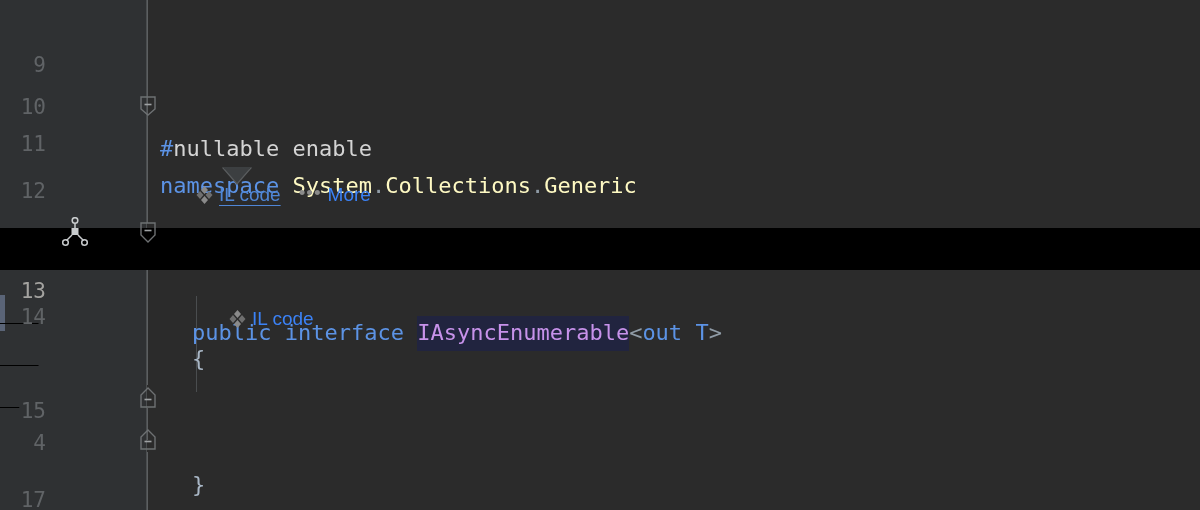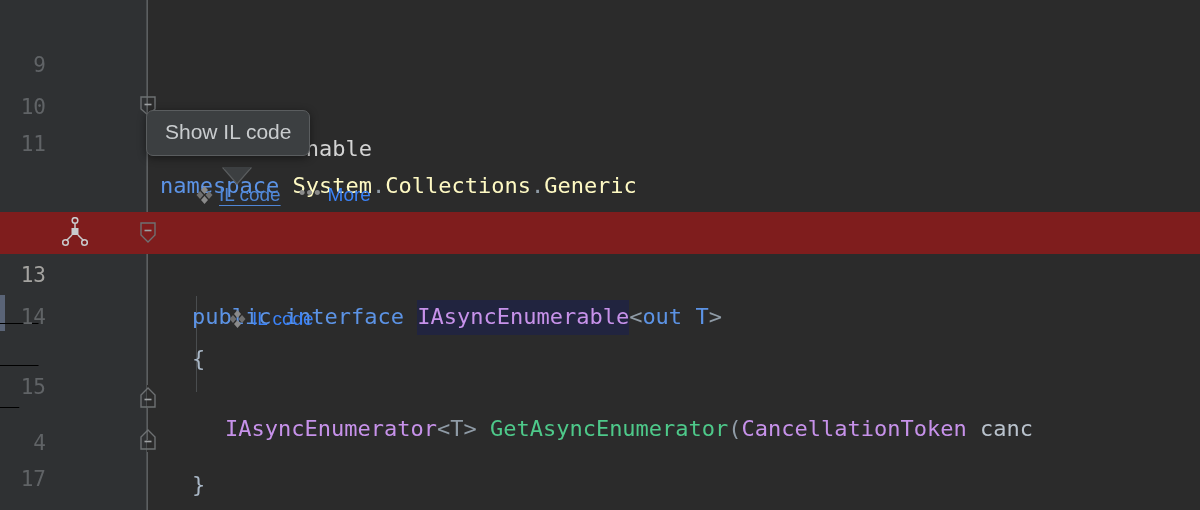--- a/index.html
+++ b/index.html
@@ -45,21 +45,22 @@
   
   .row {
     position: absolute;
     left: 0;
     width: 1200px;
     height: 42px;
     line-height: 42px;
     white-space: pre;
   }
   .row.current {
-    background: #7f1d1d;
+    background: #000000;
+    margin-top: 16px;
   }
 
   .lineno {
     position: absolute;
     left: 0;
     width: 46px;
     text-align: right;
     color: #606366;
     font-size: 21px;
     font-family: "DejaVu Sans Mono", monospace;
@@ -204,35 +205,36 @@
     <span class="code"><span class="kw">namespace </span><span class="ns">System</span><span class="punct">.</span><span class="ns">Collections</span><span class="punct">.</span><span class="ns">Generic</span></span>
   </div>
 
   <div class="fold" style="left:137px;top:95px;">
     <svg width="22" height="22" viewBox="0 0 22 22">
       <path d="M4 2 H18 V14 L11 20 L4 14 Z" fill="none" stroke="#6e7173" stroke-width="1.4"></path>
       <line x1="7.5" y1="9.5" x2="14.5" y2="9.5" stroke="#9ea1a3" stroke-width="1.6"></line>
     </svg>
   </div>
 
+  <div class="row" style="top:128px;">
+    <span class="lineno">12</span>
+    <span class="code"></span>
+  </div>
 
   <div class="codelens" style="left:195px;top:178px;">
     <span class="cl-diamond">
       <svg width="19" height="19" viewBox="0 0 19 19">
         <path d="M9.5 1 L13 5 L9.5 9 L6 5 Z" fill="#8a8a8a"></path>
         <path d="M5 6 L8.5 10 L5 14 L1.5 10 Z" fill="#6f6f6f"></path>
         <path d="M14 6 L17.5 10 L14 14 L10.5 10 Z" fill="#6f6f6f"></path>
         <path d="M9.5 11 L13 15 L9.5 19 L6 15 Z" fill="#8a8a8a"></path>
       </svg>
     </span><span class="cl-link">IL code</span><span class="cl-dots">•••</span><span class="cl-plain">More</span>
   </div>
 
-  <div class="tooltip" style="left:146px;top:110px;">
-    <span>Show IL code</span>
-  </div>
   <div class="tooltip-arrow" style="left:222px;top:167px;">
     <svg width="30" height="20" viewBox="0 0 30 20">
       <path d="M1 1 L29 1 L15 17 Z" fill="#3c3f41" stroke="#5a5d5f" stroke-width="1.2"></path>
       <line x1="2" y1="1" x2="28" y2="1" stroke="#3c3f41" stroke-width="2.2"></line>
     </svg>
   </div>
 
   <div class="row current" style="top:212px;">
     <span class="lineno active">13</span>
     <span class="code" style="left:192px;"><span class="kw">public</span><span class="plain"> </span><span class="kw">interface</span><span class="plain"> </span><span class="caret"></span><span class="sel"><span class="type">IAsyncEnumerable</span></span><span class="punct">&lt;</span><span class="kw">out</span><span class="plain"> </span><span class="kw">T</span><span class="punct">&gt;</span></span>
@@ -266,37 +268,36 @@
     <span class="cl-diamond">
       <svg width="19" height="19" viewBox="0 0 19 19">
         <path d="M9.5 1 L13 5 L9.5 9 L6 5 Z" fill="#8a8a8a"></path>
         <path d="M5 6 L8.5 10 L5 14 L1.5 10 Z" fill="#6f6f6f"></path>
         <path d="M14 6 L17.5 10 L14 14 L10.5 10 Z" fill="#6f6f6f"></path>
         <path d="M9.5 11 L13 15 L9.5 19 L6 15 Z" fill="#8a8a8a"></path>
       </svg>
     </span><span class="cl-plain">IL code</span>
   </div>
 
-  <div class="row" style="top:324px;">
+  <div class="row" style="top:348px;">
     <span class="lineno">15</span>
-    <span class="code" style="left:225px;"><span class="type">IAsyncEnumerator</span><span class="punct">&lt;T&gt;</span><span class="plain"> </span><span class="method">GetAsyncEnumerator</span><span class="punct">(</span><span class="type">CancellationToken</span><span class="param"> canc</span></span>
   </div>
 
   <div class="row" style="top:380px;">
     <span class="lineno">4</span>
     <span class="code brace" style="left:192px;">}</span>
   </div>
   <div class="fold" style="left:137px;top:387px;">
     <svg width="22" height="24" viewBox="0 0 22 24">
       <path d="M11 1 L18 8 V20 H4 V8 Z" fill="none" stroke="#6e7173" stroke-width="1.4"></path>
       <line x1="7.5" y1="12.5" x2="14.5" y2="12.5" stroke="#9ea1a3" stroke-width="1.6"></line>
     </svg>
   </div>
 
-  <div class="row" style="top:416px;">
+  <div class="row" style="top:437px;">
     <span class="lineno">17</span>
     <span class="code brace" style="left:160px;">}</span>
   </div>
   <div class="fold" style="left:137px;top:429px;">
     <svg width="22" height="24" viewBox="0 0 22 24">
       <path d="M11 1 L18 8 V20 H4 V8 Z" fill="none" stroke="#6e7173" stroke-width="1.4"></path>
       <line x1="7.5" y1="12.5" x2="14.5" y2="12.5" stroke="#9ea1a3" stroke-width="1.6"></line>
     </svg>
   </div>
 

